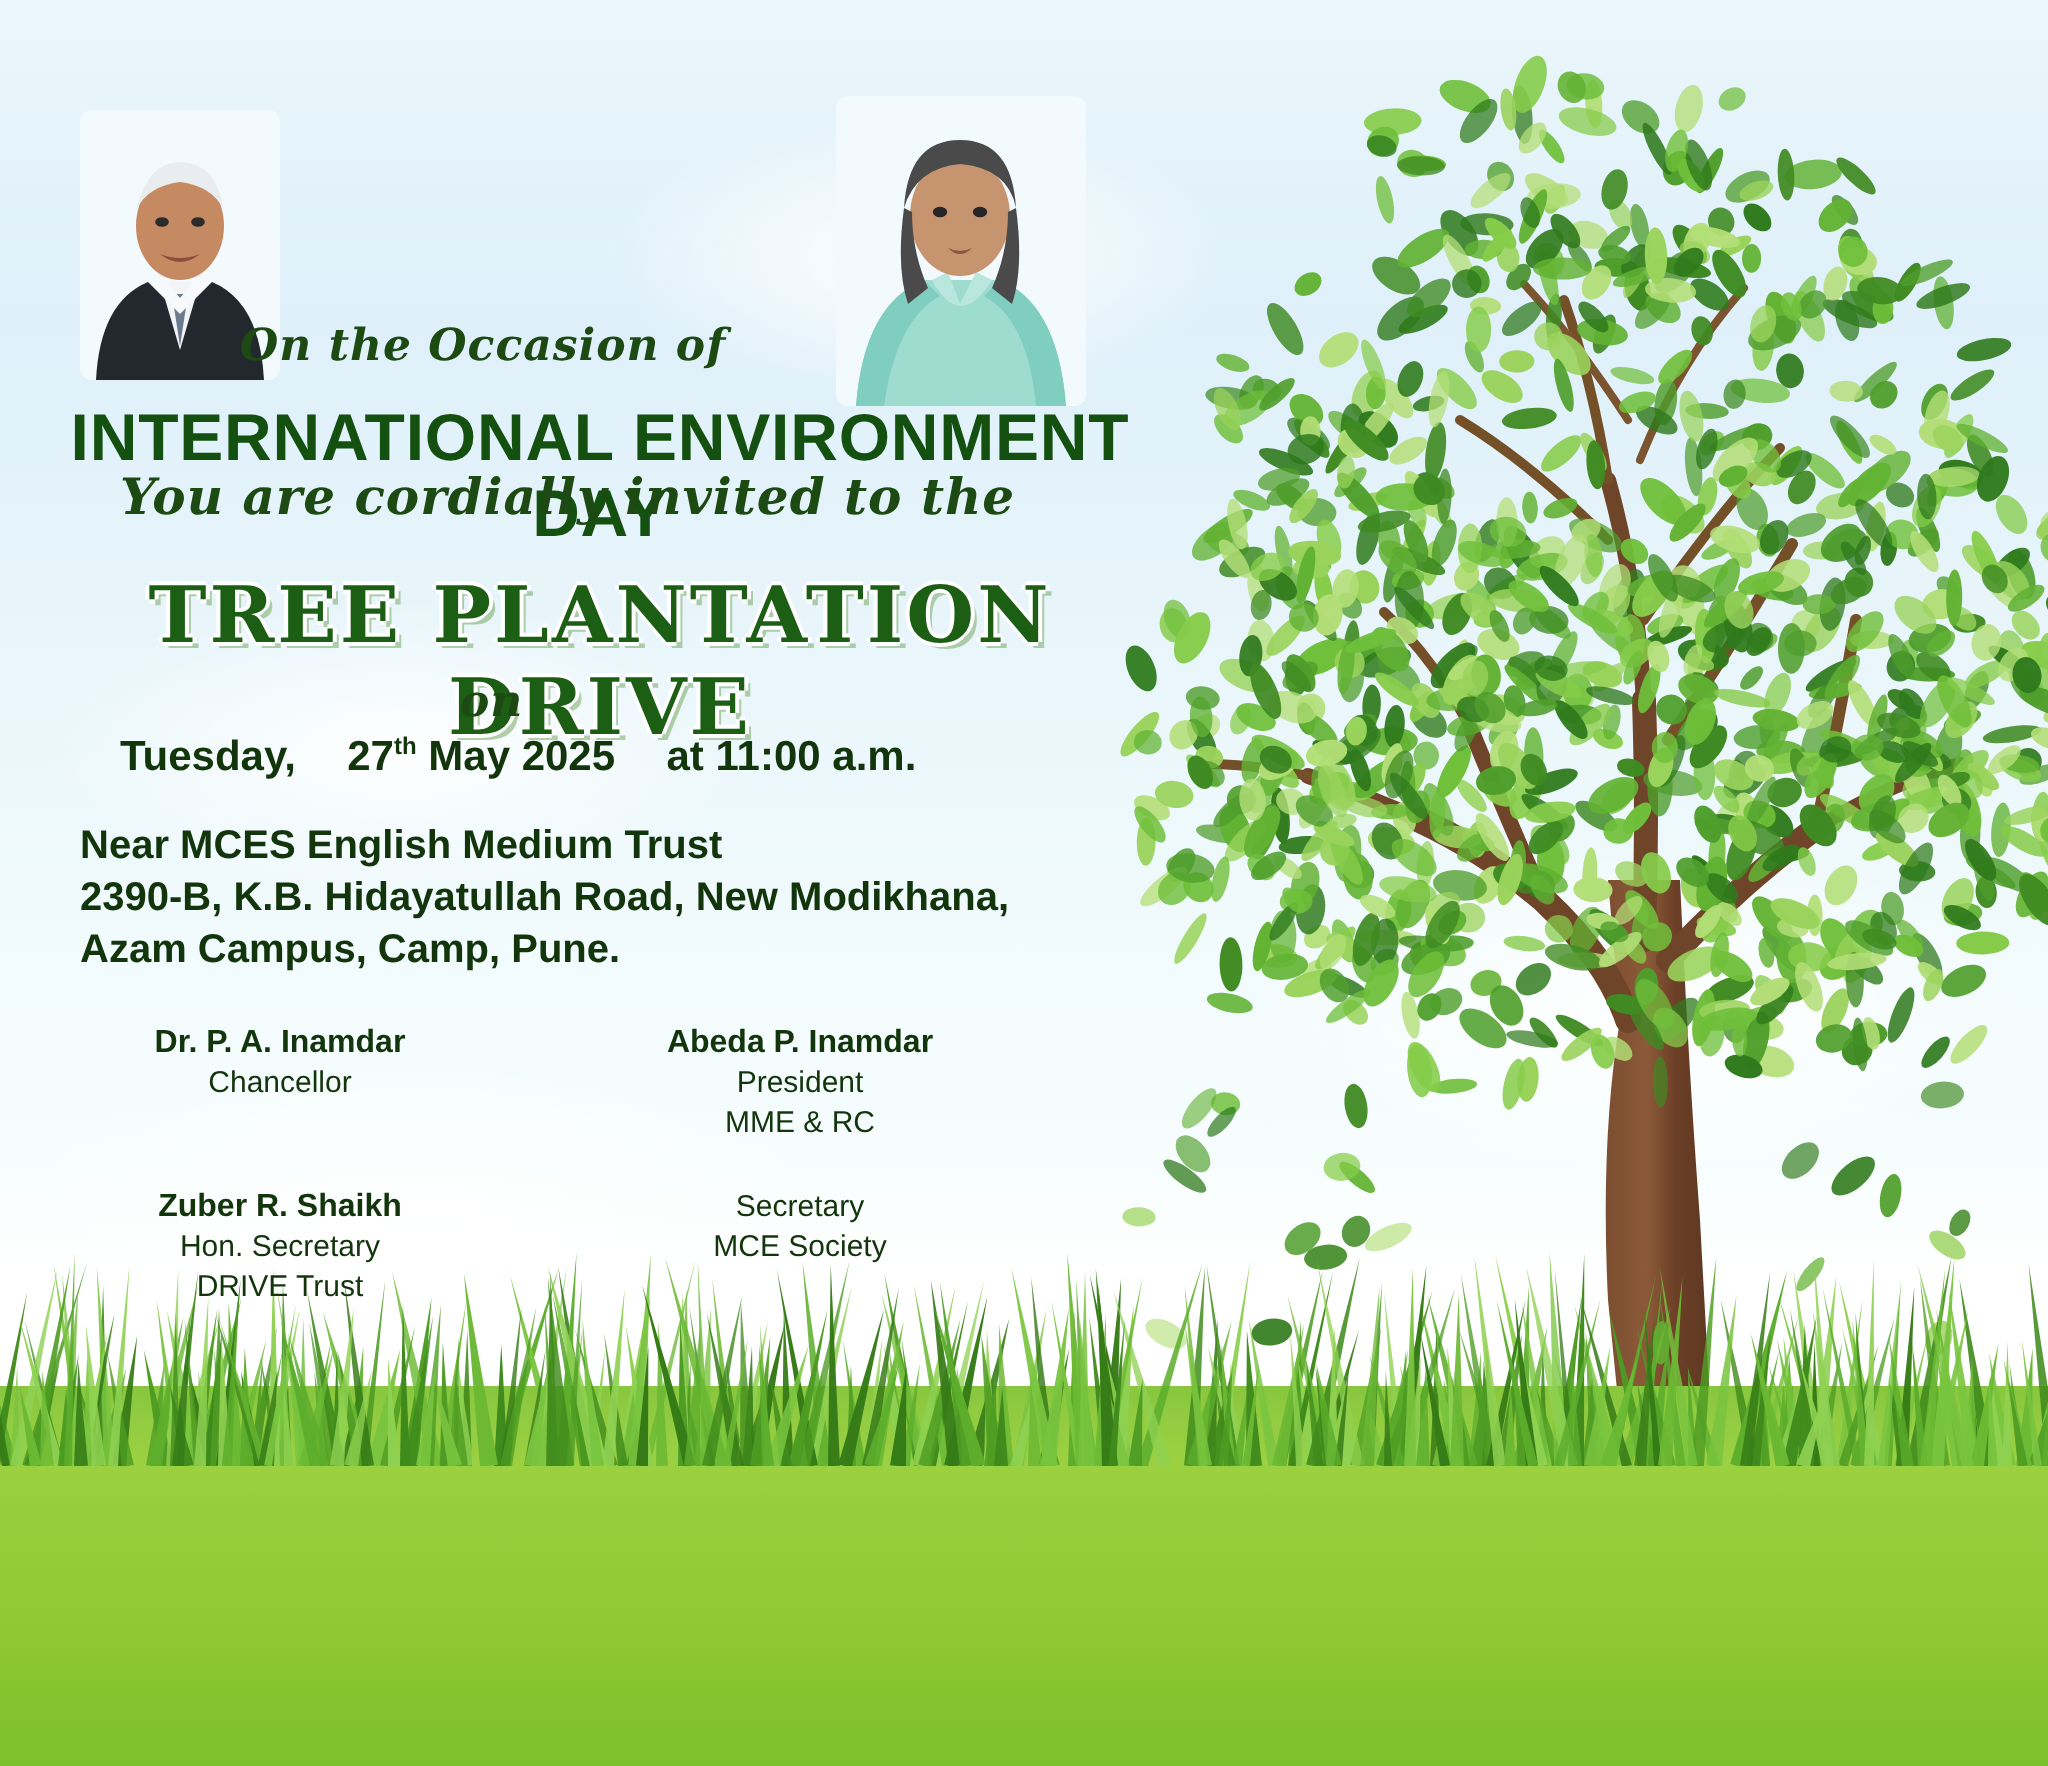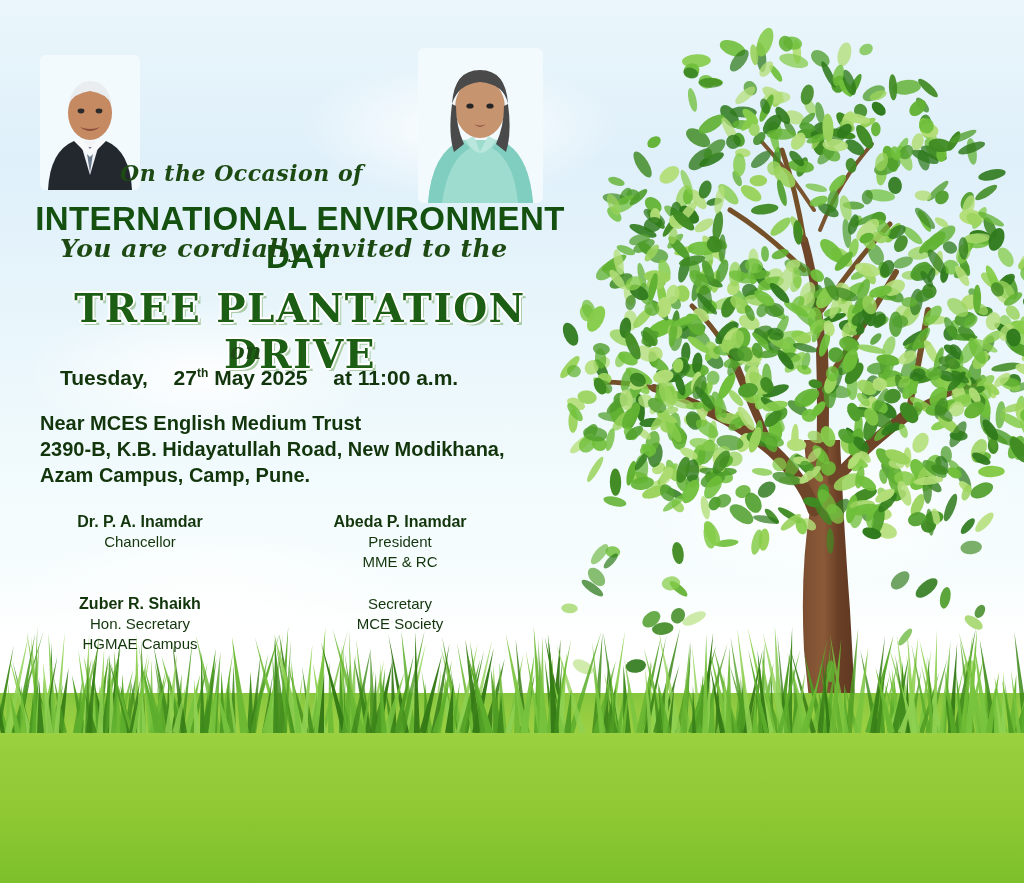--- a/index.html
+++ b/index.html
@@ -1713,21 +1713,21 @@
       <div class="dig">
         <div class="name">Abeda P. Inamdar</div>
         <div class="role">President</div>
         <div class="org">MME &amp; RC</div>
       </div>
     </div>
     <div class="dig-row">
       <div class="dig">
         <div class="name">Zuber R. Shaikh</div>
         <div class="role">Hon. Secretary</div>
-        <div class="org">HGMAE Campus</div>
+        <div class="org">DRIVE Trust</div>
       </div>
       <div class="dig">
         <div class="role">Secretary</div>
         <div class="org">MCE Society</div>
       </div>
     </div>
   </div>
 
 </div>
 

